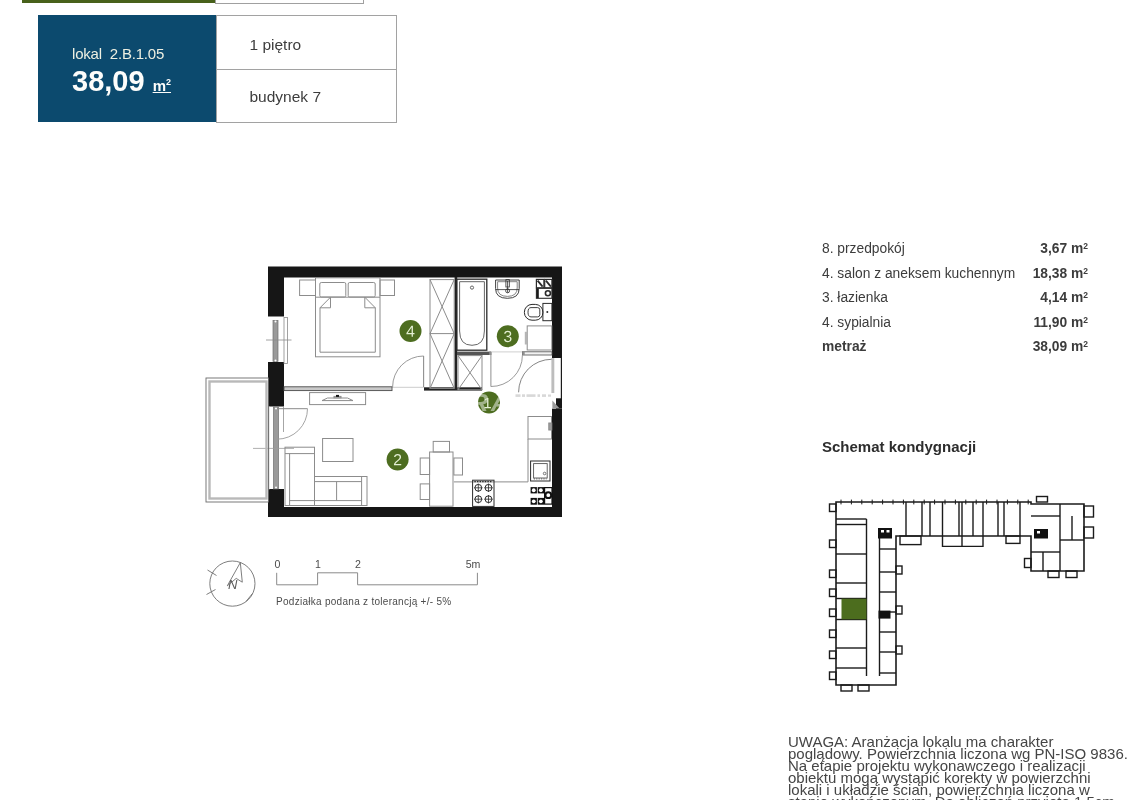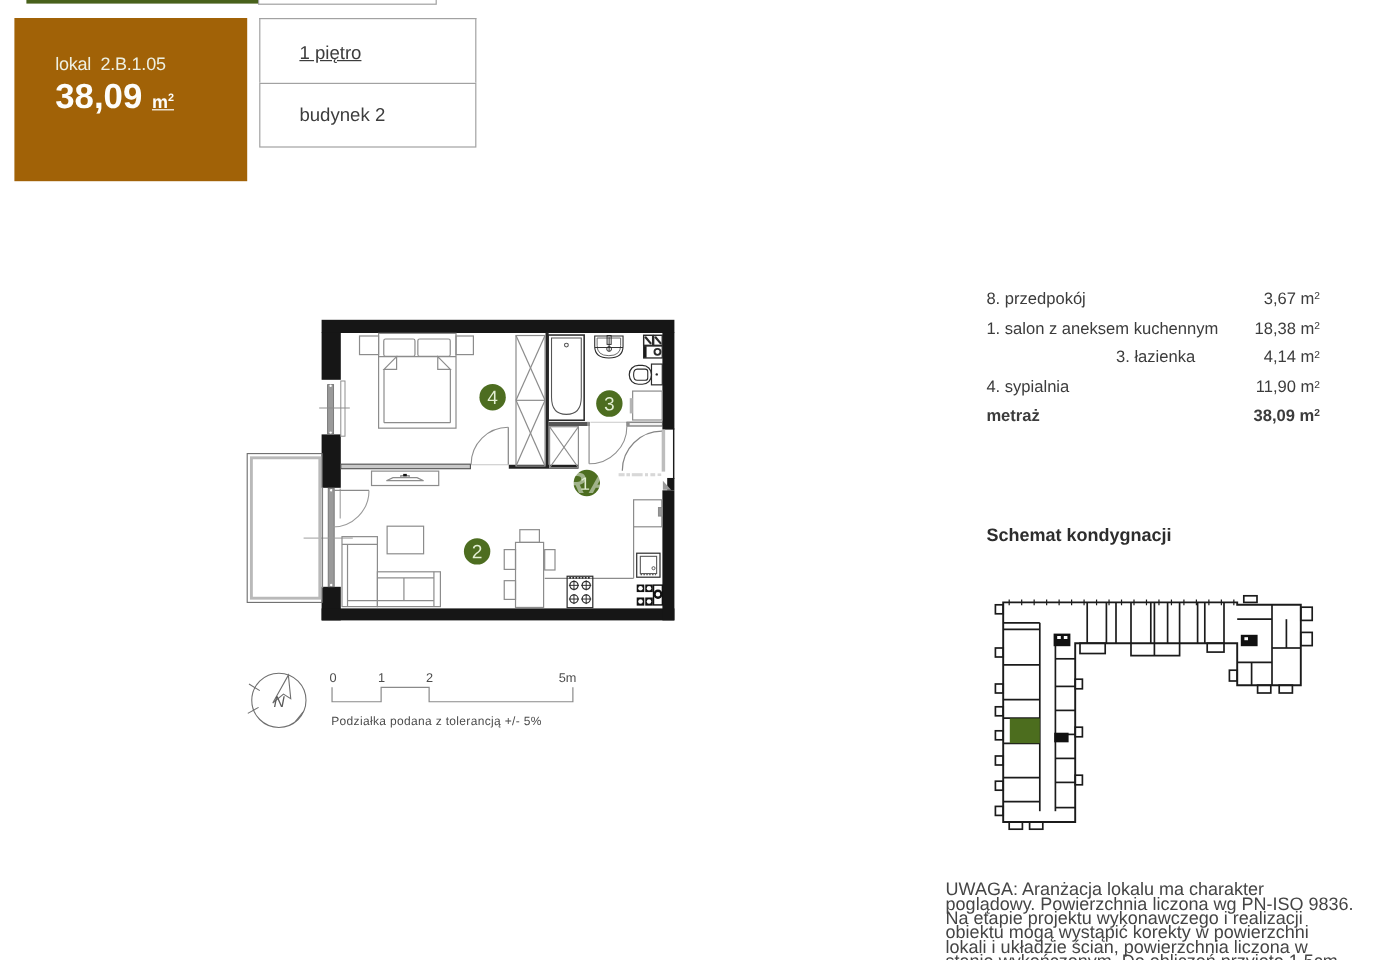--- a/index.html
+++ b/index.html
@@ -2,51 +2,51 @@
 <html lang="pl"><head>
 <meta charset="utf-8">
 <style>
   html,body{margin:0;padding:0;}
   body{width:1145px;height:800px;position:relative;background:#ffffff;
        font-family:"Liberation Sans",sans-serif;overflow:hidden;}
   .abs{position:absolute;}
   .strip-green{left:22px;top:0;width:193px;height:3px;background:#48611b;}
   .strip-white{left:215px;top:-2px;width:147px;height:4px;background:#fff;
                border:1px solid #a0a0a0;}
-  .box-green{left:12px;top:15px;width:193.5px;height:136px;background:#a16207;color:#fff;}
+  .box-green{left:38px;top:15px;width:193.5px;height:107px;background:#0c4a6e;color:#fff;}
   .lokal{position:absolute;left:34px;top:28.5px;font-size:15px;line-height:19px;color:#eef0e2;letter-spacing:-0.2px;}
   .area{position:absolute;left:34px;top:50px;font-size:29px;font-weight:bold;color:#fdfdfb;}
   .area .m2{font-size:15px;font-weight:bold;text-decoration:underline;}
   .sup2{font-size:9px;vertical-align:6px;}
   .box-white{left:215.5px;width:146px;background:#fff;border:1px solid #a2a2a2;
              color:#3d3d3d;font-size:15.5px;line-height:53px;padding-left:33px;}
-  .b1{top:15px;height:53px;border-bottom:none;line-height:57px;text-decoration:underline;}
+  .b1{top:15px;height:53px;border-bottom:none;line-height:57px;}
   .b2{top:69px;height:52px;}
   .row{position:absolute;left:822px;width:282px;font-size:13.8px;color:#3c3c3c;}
-  .row .val{position:absolute;right:4px;top:0;}
+  .row .val{position:absolute;right:16px;top:0;font-weight:bold;}
   .row sup{font-size:8.5px;vertical-align:4px;}
   .bold{font-weight:bold;}
   .schemat{left:822px;top:438px;font-size:15px;font-weight:bold;color:#2d2d2d;}
   .disclaimer{left:788px;top:736px;width:340px;font-size:15px;line-height:12.1px;color:#454545;}
   .podzialka{left:276px;top:595.5px;font-size:10px;letter-spacing:0.28px;color:#4c4c4c;}
 </style>
 </head>
 <body>
 <div class="abs strip-green"></div>
 <div class="abs strip-white"></div>
 <div class="abs box-green">
   <div class="lokal">lokal&nbsp; 2.B.1.05</div>
   <div class="area">38,09 <span class="m2">m<span class="sup2">2</span></span></div>
 </div>
 <div class="abs box-white b1">1 piętro</div>
-<div class="abs box-white b2">budynek 2</div>
+<div class="abs box-white b2">budynek 7</div>
 
 <div class="row" style="top:241px;"><span>8. przedpokój</span><span class="val">3,67 m<sup>2</sup></span></div>
-<div class="row" style="top:265.5px;"><span>1. salon z aneksem kuchennym</span><span class="val">18,38 m<sup>2</sup></span></div>
-<div class="row" style="top:290px;text-align:center;"><span>3. łazienka</span><span class="val">4,14 m<sup>2</sup></span></div>
+<div class="row" style="top:265.5px;"><span>4. salon z aneksem kuchennym</span><span class="val">18,38 m<sup>2</sup></span></div>
+<div class="row" style="top:290px;"><span>3. łazienka</span><span class="val">4,14 m<sup>2</sup></span></div>
 <div class="row" style="top:314.5px;"><span>4. sypialnia</span><span class="val">11,90 m<sup>2</sup></span></div>
 <div class="row bold" style="top:339px;"><span>metraż</span><span class="val">38,09 m<sup>2</sup></span></div>
 
 <div class="abs schemat">Schemat kondygnacji</div>
 <div class="abs disclaimer">UWAGA: Aranżacja lokalu ma charakter poglądowy. Powierzchnia liczona
 wg PN-ISO 9836. Na etapie projektu wykonawczego i realizacji obiektu
 mogą wystąpić korekty w powierzchni lokali i układzie ścian, powierzchnia
 liczona w stanie wykończonym. Do obliczeń przyjęto 1,5cm tynku.</div>
 <div class="abs podzialka">Podziałka podana z tolerancją +/- 5%</div>
 

